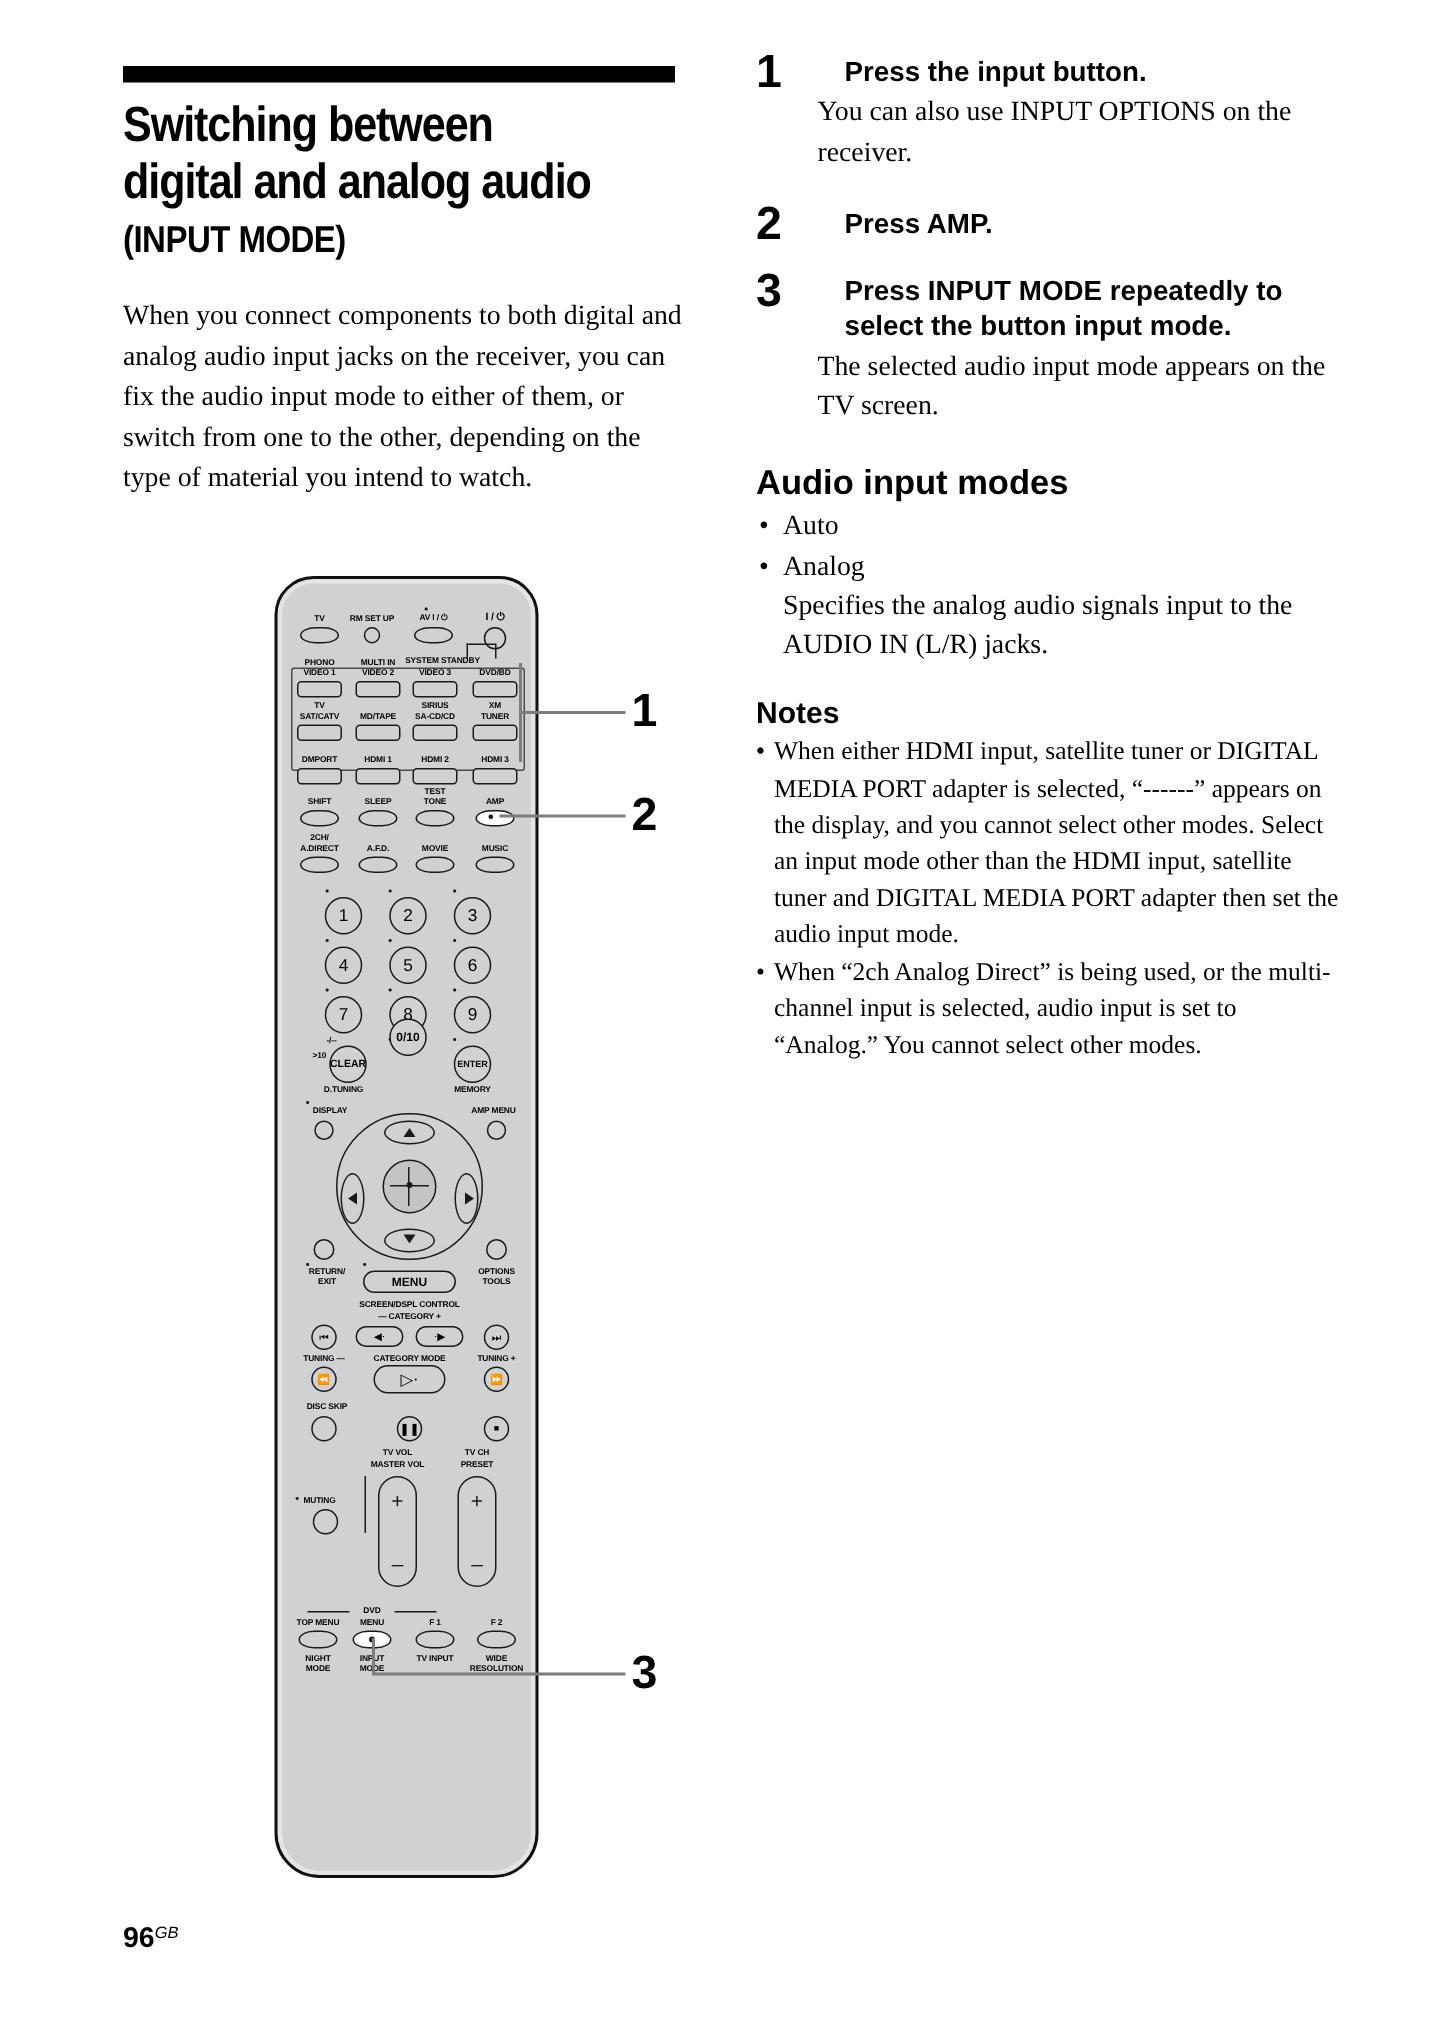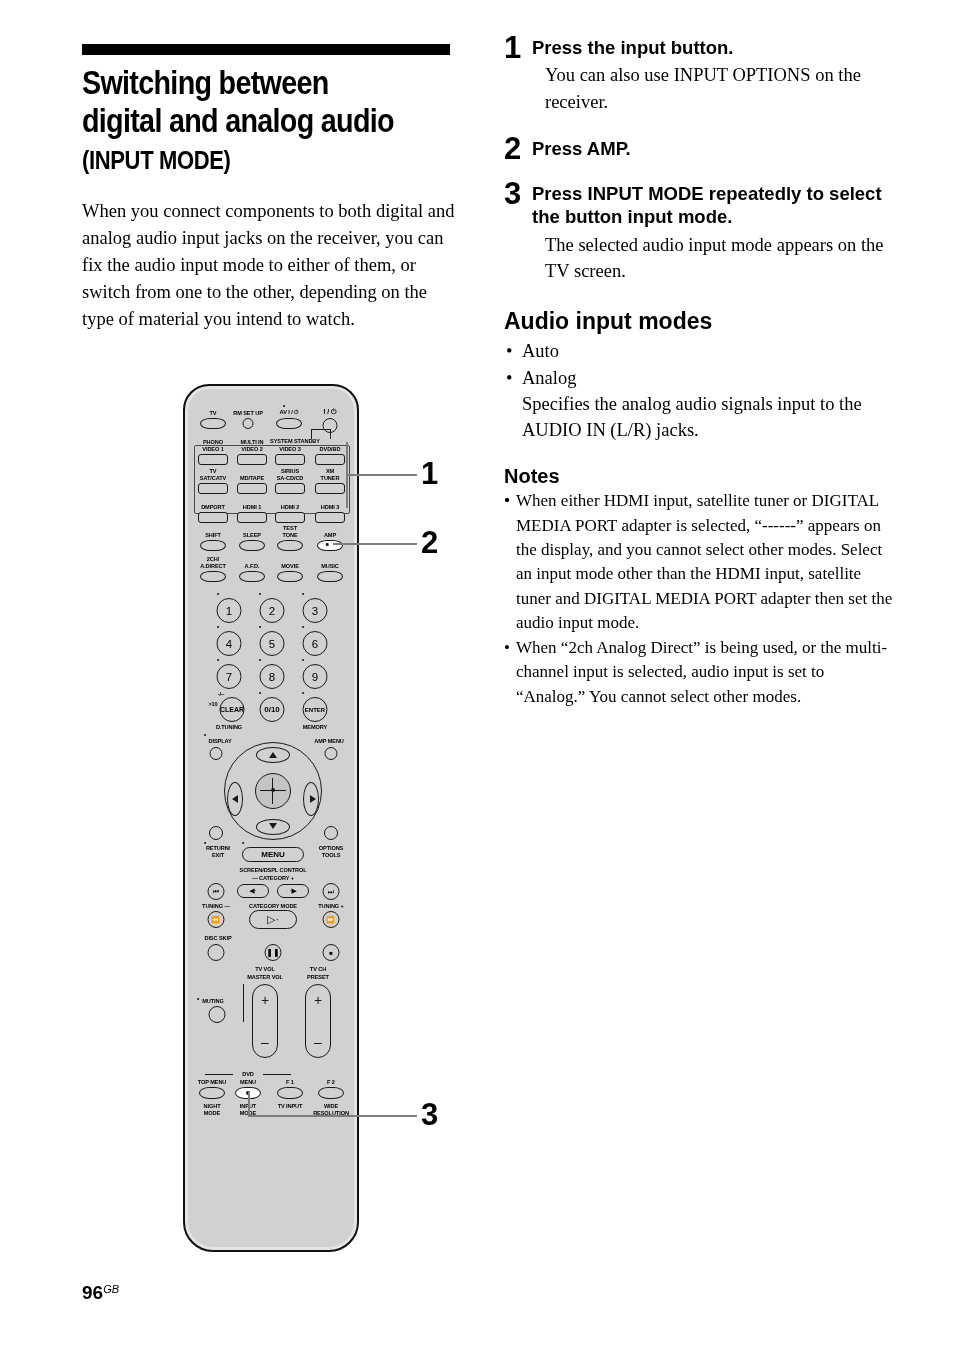--- a/index.html
+++ b/index.html
@@ -185,21 +185,21 @@
 
   
   .col-right { position: absolute; left: 504px; top: 36px; width: 390px; }
   .step { position: relative; margin-bottom: 4px; }
   .step-num {
     position: absolute; left: 0; top: -4px;
     font-family: "Liberation Sans", sans-serif;
     font-weight: bold; font-size: 31px; line-height: 1;
   }
   .step-head {
-    margin-left: 28px;
+    margin-left: 59px;
     font-family: "Liberation Sans", sans-serif;
     font-weight: bold; font-size: 18.5px;
     line-height: 1.26;
     white-space: pre-line;
   }
   .step-body {
     margin-left: 41px; margin-top: 3px;
     font-size: 18.5px; line-height: 1.42;
   }
   .sec-head {
@@ -350,21 +350,21 @@
         <div class="num-key" style="left:87px; top:278px;">8</div>
         <div class="tinydot" style="left:118px; top:273px;"></div>
         <div class="num-key" style="left:130px; top:278px;">9</div>
 
         <div class="lbl" style="left:36px; top:305px;">-/--</div>
         <div class="lbl" style="left:28px; top:315px;">&gt;10</div>
         <div class="num-key small-txt" style="left:47px; top:311px;">CLEAR</div>
         <div class="lbl" style="left:44px; top:338px;">D.TUNING</div>
 
         <div class="tinydot" style="left:75px; top:306px;"></div>
-        <div class="num-key small-txt" style="left:87px; top:311px; font-size:8px;">0/10</div>
+        <div class="num-key small-txt" style="left:87px; top:293px; font-size:8px;">0/10</div>
 
         <div class="tinydot" style="left:118px; top:306px;"></div>
         <div class="num-key small-txt" style="left:130px; top:311px; font-size:6px;">ENTER</div>
         <div class="lbl" style="left:130px; top:338px;">MEMORY</div>
 
         <div class="tinydot" style="left:20px; top:348px;"></div>
         <div class="lbl" style="left:35px; top:352px;">DISPLAY</div>
         <div class="btn-round" style="left:31px; top:361px; width:13px; height:13px;"></div>
 
         <div class="lbl" style="left:144px; top:352px;">AMP MENU</div>

